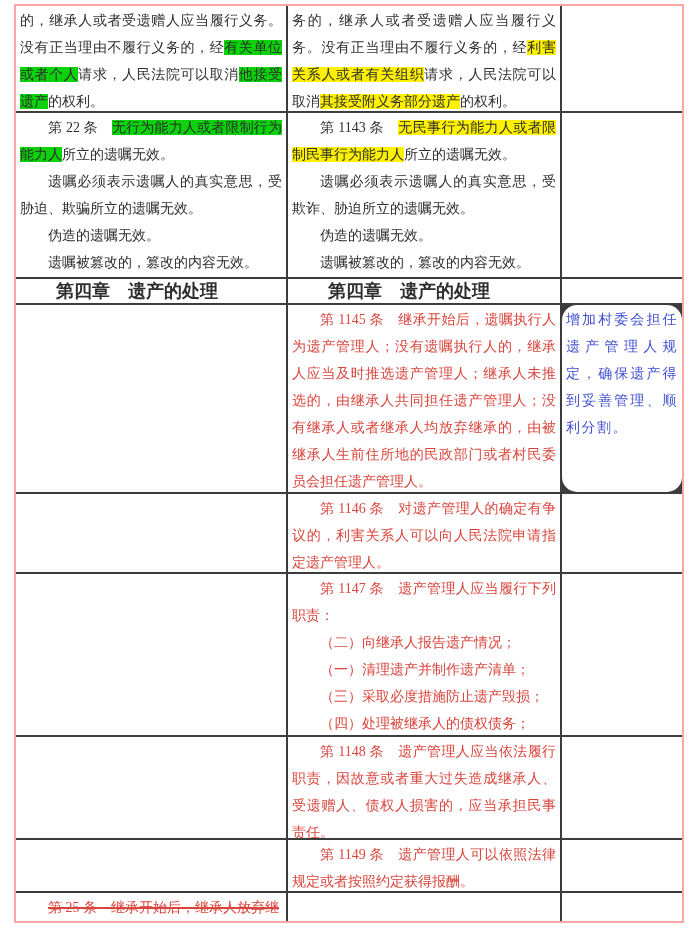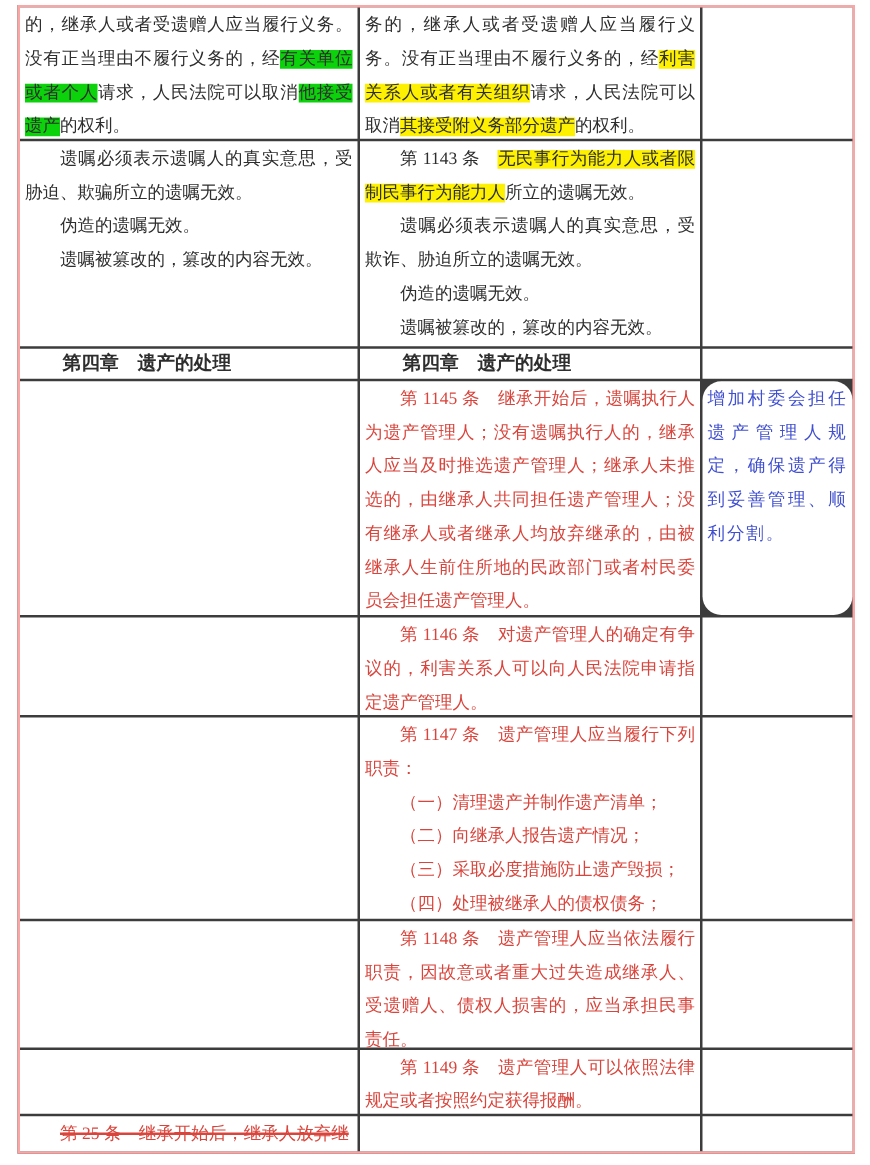--- a/index.html
+++ b/index.html
@@ -23,41 +23,42 @@
     font-size:14px;
     line-height:27px;
     text-align:justify;
     overflow:hidden;
   }
   .cell p{margin:0;}
   .indent{text-indent:2em;}
   .red{color:#d9453c;}
   .blue{color:#4150d0;border-radius:15px;}
   .comment{letter-spacing:1.5px;line-height:27px;}
-  .chapter{font-weight:bold;line-height:21px;text-indent:2em;white-space:nowrap;font-size:15px;}
+  .chapter{font-weight:bold;line-height:21px;text-indent:2em;white-space:nowrap;font-size:18px;}
   .chapter-cell{padding-top:2px;}
   mark{color:inherit;padding:0;}
   .hl-g{background:#0bd20b;}
   .hl-y{background:#fdf000;}
   .strike{text-decoration:line-through;text-decoration-thickness:1.5px;}
 </style>
 </head>
 <body>
 
 <div class="grid">
 
   <div class="cell">
     <p><span>的，继承人或者受遗赠人应当履行义务。没有正当理由不履行义务的，经</span><mark class="hl-g">有关单位或者个人</mark><span>请求，人民法院可以取消</span><mark class="hl-g">他接受遗产</mark><span>的权利。</span></p>
   </div>
   <div class="cell">
     <p><span>务的，继承人或者受遗赠人应当履行义务。没有正当理由不履行义务的，经</span><mark class="hl-y">利害关系人或者有关组织</mark><span>请求，人民法院可以取消</span><mark class="hl-y">其接受附义务部分遗产</mark><span>的权利。</span></p>
   </div>
   <div class="cell"></div>
 
   <div class="cell">
+    <p class="indent"><span>第 22 条　</span><mark class="hl-g">无行为能力人或者限制行为能力人</mark><span>所立的遗嘱无效。</span></p>
     <p class="indent">遗嘱必须表示遗嘱人的真实意思，受胁迫、欺骗所立的遗嘱无效。</p>
     <p class="indent">伪造的遗嘱无效。</p>
     <p class="indent">遗嘱被篡改的，篡改的内容无效。</p>
   </div>
   <div class="cell">
     <p class="indent"><span>第 1143 条　</span><mark class="hl-y">无民事行为能力人或者限制民事行为能力人</mark><span>所立的遗嘱无效。</span></p>
     <p class="indent">遗嘱必须表示遗嘱人的真实意思，受欺诈、胁迫所立的遗嘱无效。</p>
     <p class="indent">伪造的遗嘱无效。</p>
     <p class="indent">遗嘱被篡改的，篡改的内容无效。</p>
   </div>
@@ -81,22 +82,22 @@
 
   <div class="cell"></div>
   <div class="cell red">
     <p class="indent">第 1146 条　对遗产管理人的确定有争议的，利害关系人可以向人民法院申请指定遗产管理人。</p>
   </div>
   <div class="cell"></div>
 
   <div class="cell"></div>
   <div class="cell red">
     <p class="indent">第 1147 条　遗产管理人应当履行下列职责：</p>
+    <p class="indent">（二）向继承人报告遗产情况；</p>
     <p class="indent">（一）清理遗产并制作遗产清单；</p>
-    <p class="indent">（二）向继承人报告遗产情况；</p>
     <p class="indent">（三）采取必度措施防止遗产毁损；</p>
     <p class="indent">（四）处理被继承人的债权债务；</p>
   </div>
   <div class="cell"></div>
 
   <div class="cell"></div>
   <div class="cell red">
     <p class="indent">第 1148 条　遗产管理人应当依法履行职责，因故意或者重大过失造成继承人、受遗赠人、债权人损害的，应当承担民事责任。</p>
   </div>
   <div class="cell"></div>

